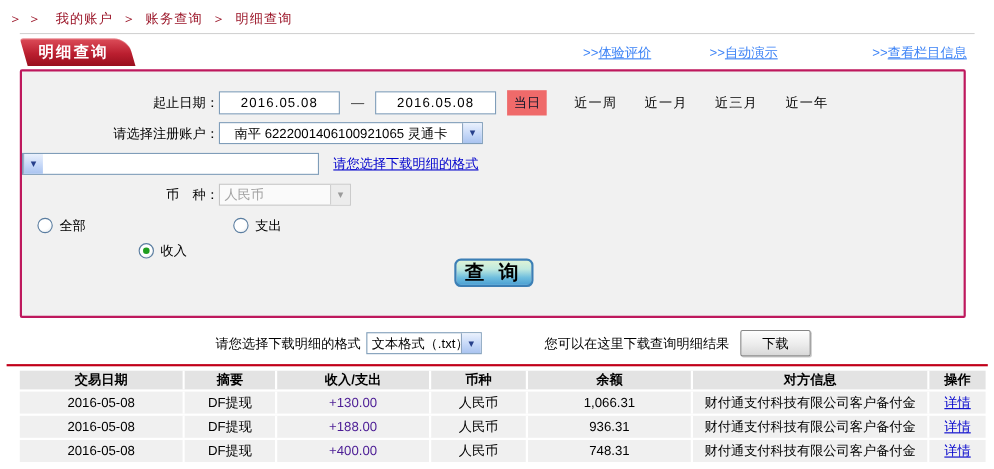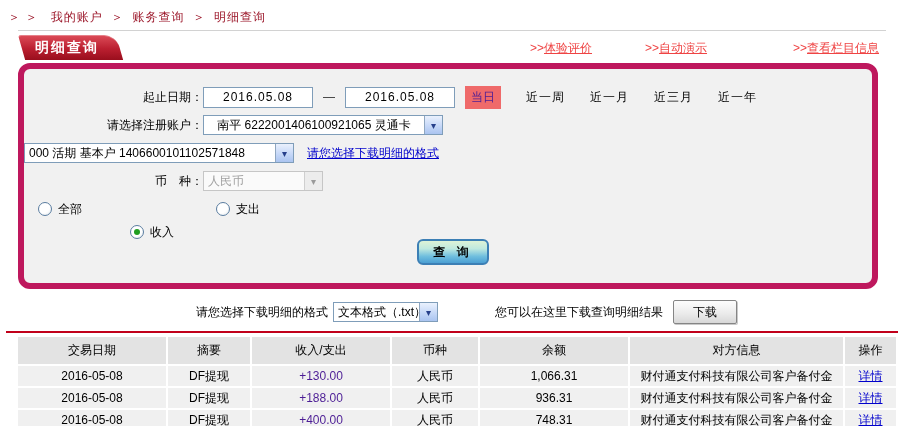--- a/index.html
+++ b/index.html
@@ -16,34 +16,34 @@
   
   .tab{position:absolute;top:35px;left:18px;width:98px;height:25px;cursor:pointer;}
   .tab .tab-bg{position:absolute;left:0;top:0;width:100%;height:100%;
     background:linear-gradient(180deg,#dd4d59 0%,#bb1f30 55%,#990e1d 100%);
     border-radius:3px 12px 0 0;transform:skewX(16deg);transform-origin:0 0;
     box-shadow:inset 0 1px 0 rgba(255,255,255,.3);}
   .tab .tab-label{position:relative;display:block;width:98px;color:#fff;font-weight:bold;
     font-size:14px;line-height:25px;text-align:center;letter-spacing:2px;}
 
   
-  .hlink{position:absolute;top:40px;color:#ef4444;white-space:nowrap;cursor:pointer;}
+  .hlink{position:absolute;top:40px;color:#3b82f6;white-space:nowrap;cursor:pointer;}
   .hlink .txt{text-decoration:underline;}
   .hl-0{left:530px;} .hl-1{left:645px;} .hl-2{left:793px;}
 
   
   .panel{position:absolute;top:63px;left:18px;width:860px;height:226px;
-    background:#f1f1f1;border:6px solid #be185d;border-radius:12px;box-sizing:border-box;}
+    background:#f1f1f1;border:2px solid #be185d;border-radius:2px;box-sizing:border-box;}
   .form-row{display:flex;align-items:center;height:28px;}
   .form-row.first{margin-top:14px;}
   .flabel{width:179px;text-align:right;white-space:nowrap;}
   .date-input{width:108px;height:19px;border:1px solid #7f9db9;background:#fff;
     text-align:center;font-size:12px;font-family:inherit;letter-spacing:1px;box-sizing:content-box;padding:0;}
   .dash{margin:0 10px;color:#333;}
-  .badge-today{margin-left:10px;background:#ef6a6a;color:#4c1d95;padding:3px 6px;cursor:pointer;}
+  .badge-today{margin-left:10px;background:#ef6a6a;color:#0f172a;padding:3px 6px;cursor:pointer;}
   .quick{margin-left:25px;cursor:pointer;letter-spacing:1px;}
 
   
   .sel{height:20px;border:1px solid #7f9db9;background:#fff;display:flex;align-items:center;
     box-sizing:border-box;cursor:pointer;}
   .sel .sel-txt{flex:1;padding:0 4px;white-space:nowrap;overflow:hidden;}
   .sel .sel-arrow{width:17px;align-self:stretch;display:flex;align-items:center;justify-content:center;
     background:linear-gradient(180deg,#eaf1fd 0%,#c3d6f7 60%,#aac4f0 100%);
     border-left:1px solid #8fa6c0;color:#27408b;font-size:10px;}
   .sel.disabled{border-color:#c6c6c6;background:#fafafa;cursor:default;}
@@ -57,38 +57,38 @@
   .radio-group{display:flex;align-items:center;}
   .radio-opt{display:flex;align-items:center;cursor:pointer;}
   .radio-opt.o0{margin-left:14px;} .radio-opt.o1{margin-left:48px;margin-top:46px;} .radio-opt.o2{margin-left:42px;}
   .radio{width:12px;height:12px;border-radius:50%;border:1px solid #5a7da0;
     background:radial-gradient(circle at 35% 30%,#ffffff 55%,#dfe5ea);position:relative;margin-right:6px;}
   .radio.on::after{content:"";position:absolute;left:3px;top:3px;width:6px;height:6px;
     border-radius:50%;background:#1f9e1f;}
 
   
   .btn-query{position:absolute;left:393px;top:170px;width:72px;height:26px;
-    border:2px solid #3c7fb5;border-radius:6px;font-weight:bold;font-size:12px;
+    border:2px solid #3c7fb5;border-radius:6px;font-weight:bold;font-size:18px;
     letter-spacing:4px;text-align:center;line-height:23px;cursor:pointer;color:#000;
     background:linear-gradient(180deg,#def3d6 0%,#bfe9df 35%,#6fbede 70%,#4b9fd3 100%);
     box-sizing:border-box;}
 
   
   .dlbar{position:absolute;top:299px;left:12px;width:904px;height:26px;display:flex;align-items:center;}
   .dl-format-label{margin-left:184px;margin-right:5px;}
   .dl-hint{margin-left:57px;}
   .btn-download{margin-left:10px;width:62px;height:22px;border:1px solid #858585;border-radius:2px;
     background:linear-gradient(180deg,#fdfdfd 0%,#ececec 55%,#d8d8d8 100%);
     box-shadow:1px 1px 0 #c9c9c9;text-align:center;line-height:22px;cursor:pointer;}
 
   
   .redline{position:absolute;top:331px;left:6px;width:892px;height:2px;background:#c1001a;}
   table.grid{position:absolute;top:335px;left:18px;width:878px;table-layout:fixed;
     border-collapse:separate;border-spacing:0 2px;font-size:12px;}
-  table.grid th{background:#e3e3e3;font-weight:normal;height:27px;padding:0;text-align:center;
+  table.grid th{background:#e3e3e3;font-weight:bold;height:17px;padding:0;text-align:center;
     border-right:2px solid #fff;white-space:nowrap;overflow:hidden;}
   table.grid td{background:#f0f0f0;height:20px;padding:0;text-align:center;
     border-right:2px solid #fff;white-space:nowrap;overflow:hidden;}
   table.grid th:last-child,table.grid td:last-child{border-right:none;}
   td.amount{color:#4c1d95;}
   .detail-link{color:#0000cc;text-decoration:underline;cursor:pointer;}
 </style>
 </head>
 <body>
 
@@ -138,21 +138,20 @@
     <div class="form-row">
       <span class="flabel">请选择注册账户：</span>
       <div class="sel w-account">
         <span class="sel-txt">南平 6222001406100921065 灵通卡</span>
         <span class="sel-arrow">▾</span>
       </div>
     </div>
 
     <div class="form-row">
       <div class="sel w-sub">
-        <span class="sel-txt">000 活期 基本户 1406600101102571848</span>
         <span class="sel-arrow">▾</span>
       </div>
       <span class="snap-link">请您选择下载明细的格式</span>
     </div>
 
     <div class="form-row">
       <span class="flabel">币　种：</span>
       <div class="sel disabled w-cur">
         <span class="sel-txt">人民币</span>
         <span class="sel-arrow">▾</span>

